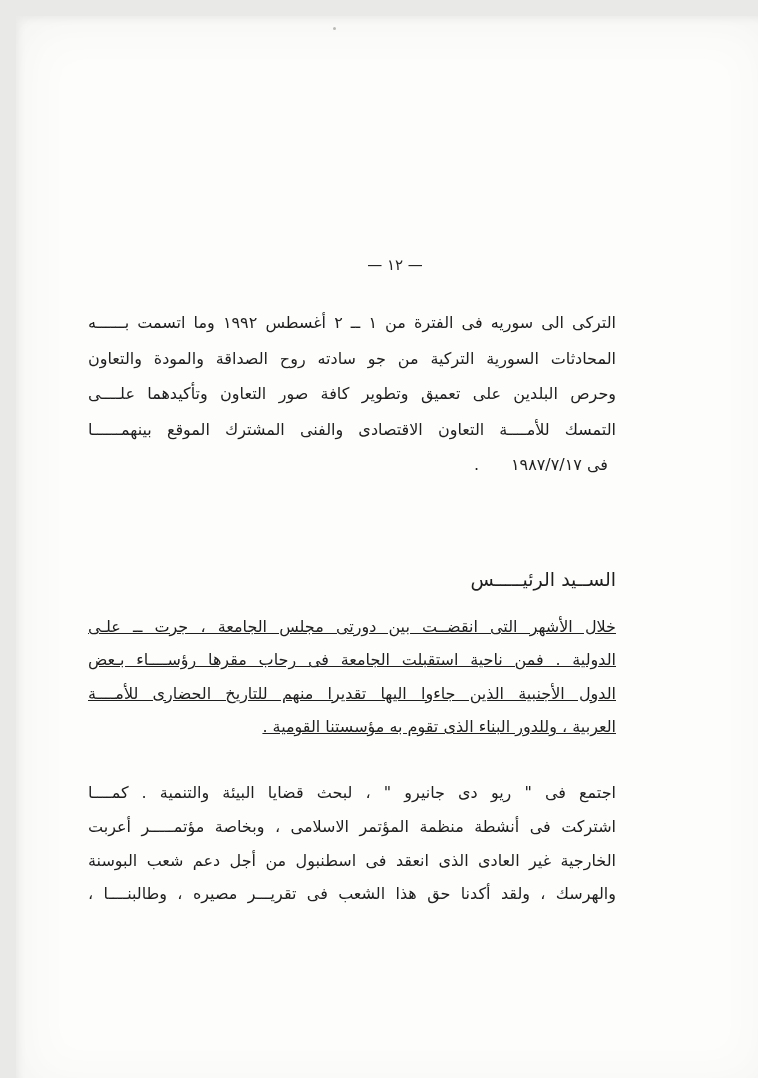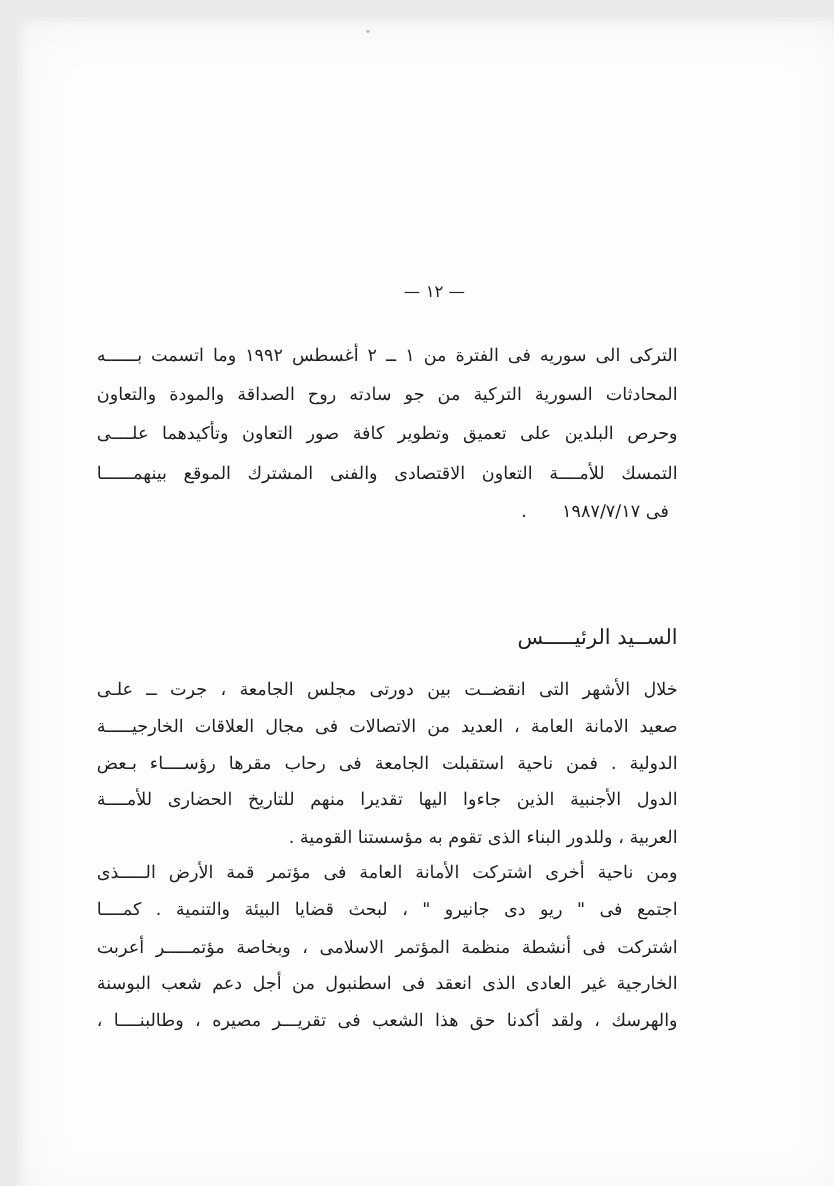--- a/index.html
+++ b/index.html
@@ -25,21 +25,21 @@
     text-align:center;font-size:15px;color:#242424;letter-spacing:1px;
   }
   .col{position:absolute;left:72px;width:528px;font-size:16px;}
   .line{min-height:1em;}
   .jl{text-align:justify;text-align-last:justify;}
   .rl{text-align:right;white-space:nowrap;}
   #p1{top:289px;line-height:35.5px;}
   #p1 .first{text-indent:88px;}
   #p1 .date-line{padding-right:8px;}
   #heading{top:548px;line-height:30px;font-size:19px;padding-right:8px;}
-  #p2{top:594px;line-height:33.4px;}
+  #p2{top:594px;line-height:33.4px;text-decoration:underline;}
   #p3{top:760px;line-height:33.8px;}
 </style>
 </head>
 <body>
 
 <div class="page">
   <div class="speck"></div>
 
   <div class="pagenum">— ١٢ —</div>
 
@@ -48,26 +48,24 @@
     <div class="line jl">المحادثات السورية التركية من جو سادته روح الصداقة والمودة والتعاون</div>
     <div class="line jl">وحرص البلدين على تعميق وتطوير كافة صور التعاون وتأكيدهما علــــى</div>
     <div class="line jl">التمسك للأمــــة التعاون الاقتصادى والفنى المشترك الموقع بينهمــــــا</div>
     <div class="line rl date-line">فى ١٩٨٧/٧/١٧  .</div>
   </div>
 
   <div class="col rl" id="heading">الســيد الرئيـــــس</div>
 
   <div class="col" id="p2">
     <div class="line jl">خلال الأشهر التى انقضــت بين دورتى مجلس الجامعة ، جرت ــ علـى</div>
-    <div class="line jl">صعيد الامانة العامة ، العديد من الاتصالات  فى مجال العلاقات الخارجيـــــة</div>
     <div class="line jl">الدولية . فمن ناحية استقبلت الجامعة فى رحاب مقرها رؤســــاء بـعض</div>
     <div class="line jl">الدول الأجنبية الذين جاءوا اليها تقديرا منهم للتاريخ الحضارى للأمــــة</div>
     <div class="line rl">العربية ،  وللدور البناء  الذى تقوم به مؤسستنا القومية .</div>
   </div>
 
   <div class="col" id="p3">
-    <div class="line jl">ومن ناحية أخرى  اشتركت الأمانة العامة فى مؤتمر قمة الأرض الـــــذى</div>
     <div class="line jl">اجتمع فى " ريو دى جانيرو " ، لبحث قضايا البيئة والتنمية . كمــــا</div>
     <div class="line jl">اشتركت فى أنشطة منظمة المؤتمر الاسلامى ، وبخاصة مؤتمـــــر أعربت</div>
     <div class="line jl">الخارجية غير العادى الذى انعقد فى اسطنبول من أجل دعم شعب البوسنة</div>
     <div class="line jl">والهرسك ، ولقد أكدنا حق هذا الشعب فى تقريـــر مصيره ، وطالبنــــا ،</div>
   </div>
 </div>
 
 </body></html>

